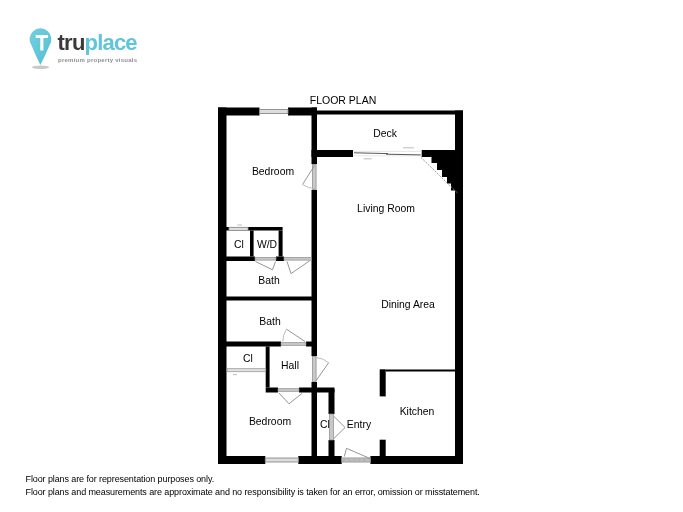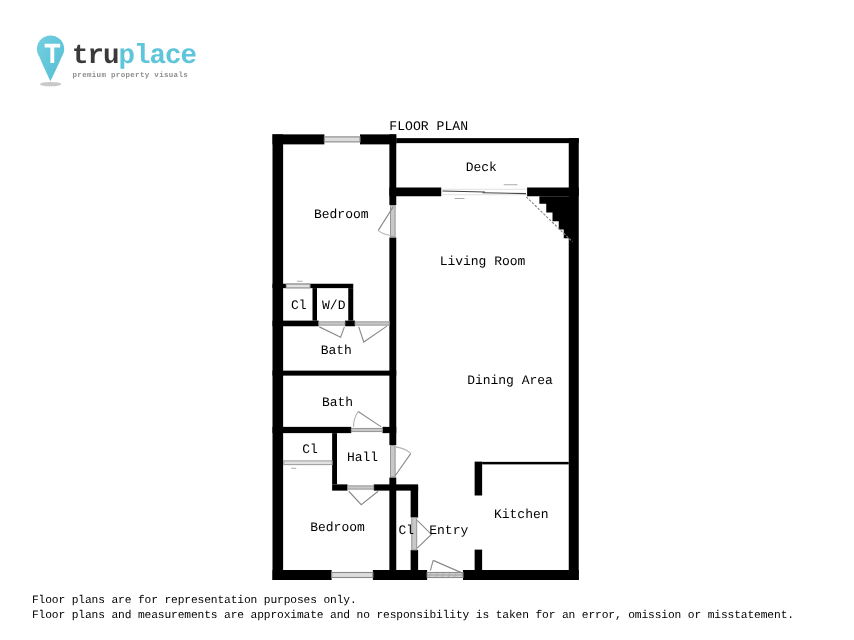--- a/index.html
+++ b/index.html
@@ -1,17 +1,17 @@
 <!DOCTYPE html>
 <html><head>
 <meta charset="utf-8">
 <style>
   html,body{margin:0;padding:0;background:#fff;}
   #page{position:relative;width:683px;height:512px;background:#fff;overflow:hidden;
-        font-family:Liberation Mono, monospace;}
+        font-family:Liberation Sans, sans-serif;}
 </style>
 </head>
 <body>
 <div id="page">
 <svg width="683" height="512" viewBox="0 0 683 512" xmlns="http://www.w3.org/2000/svg">
   <defs>
     <linearGradient id="pinG" x1="0" y1="0" x2="1" y2="1">
       <stop offset="0" stop-color="#74cfe0"></stop>
       <stop offset="1" stop-color="#54bed4"></stop>
     </linearGradient>

